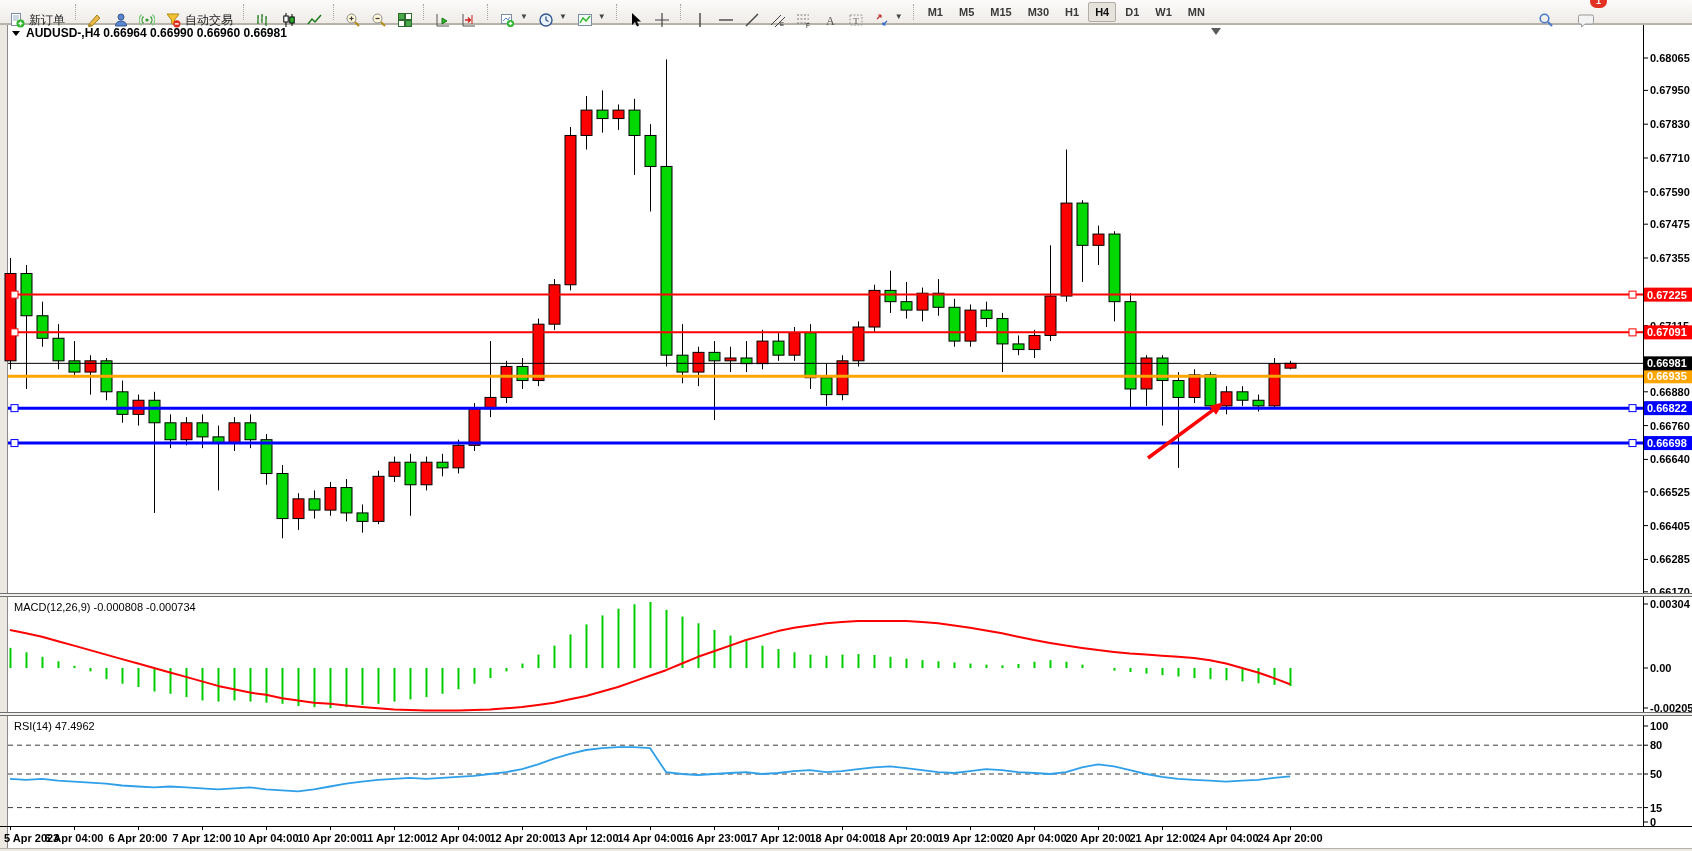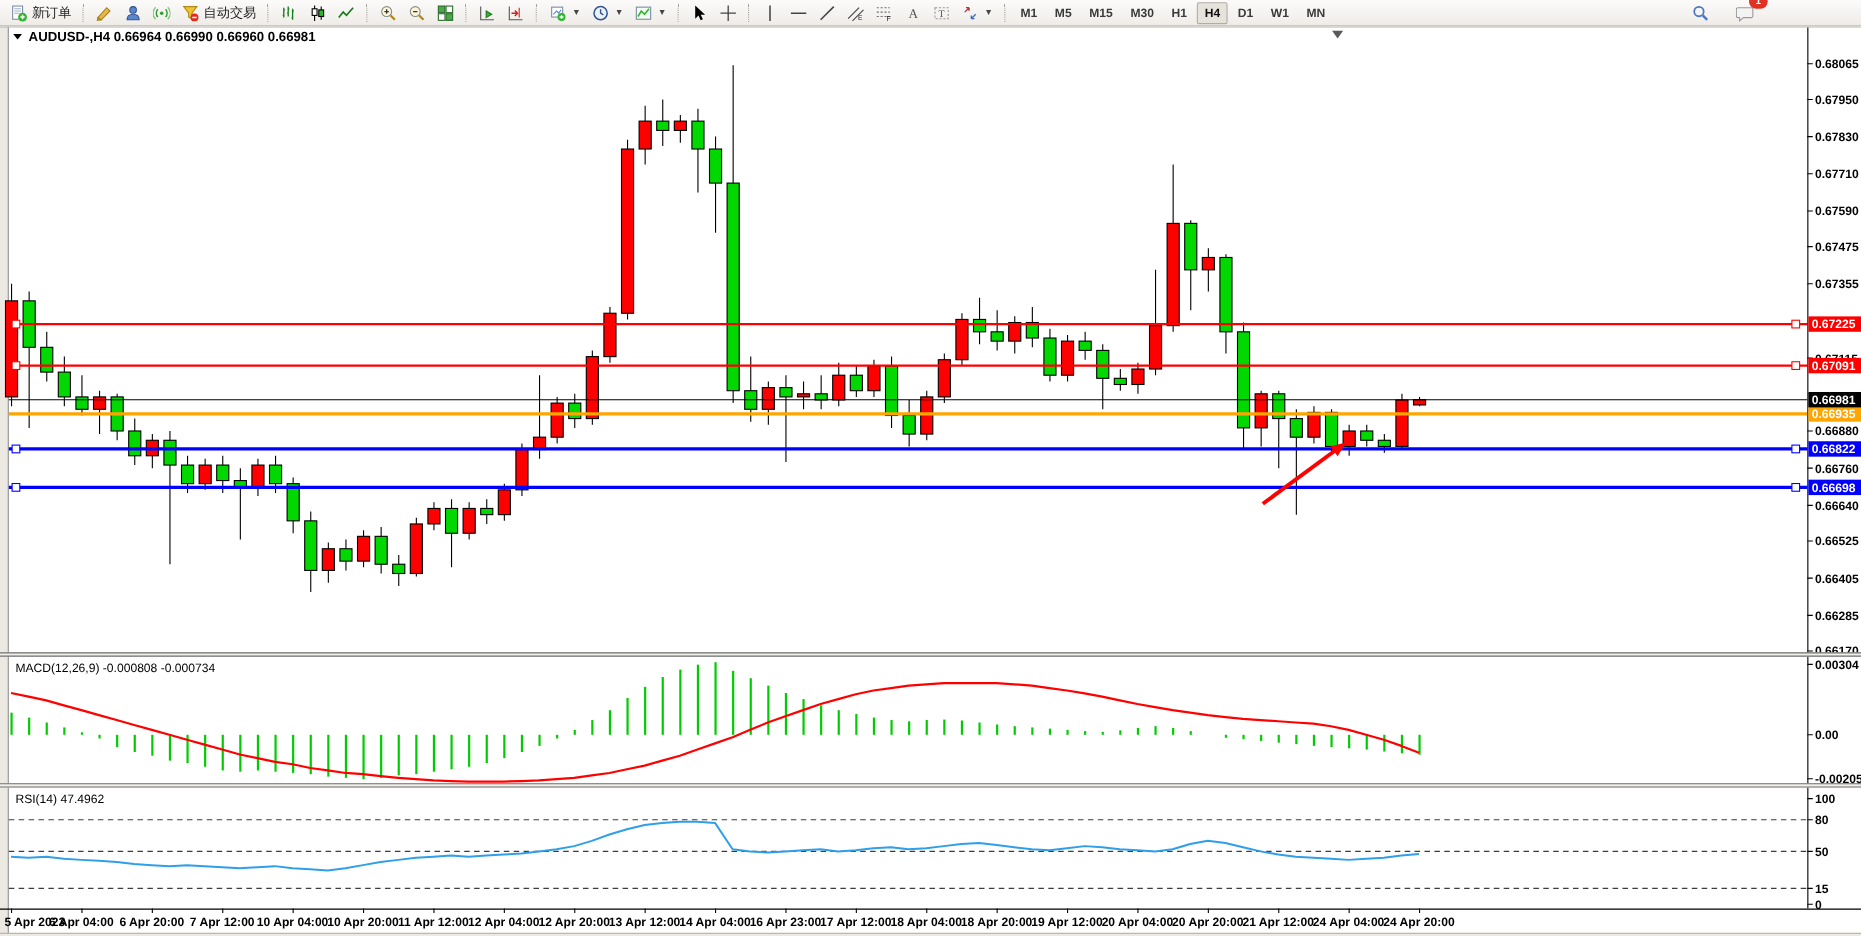--- a/index.html
+++ b/index.html
@@ -1,20 +1,20 @@
 <!DOCTYPE html>
 <html><head>
 <meta charset="utf-8">
 <style>
   html,body{margin:0;padding:0;width:1692px;height:851px;overflow:hidden;background:#fff;
     font-family:"Liberation Sans",sans-serif;}
   .toolbar{position:absolute;top:0;left:0;width:1692px;height:24px;box-sizing:border-box;
     background:linear-gradient(#fcfbfa,#efece8);border-bottom:1px solid #b7b3ab;
     display:flex;align-items:center;padding:0 4px;z-index:5;}
-  .tb{display:flex;align-items:center;gap:4px;height:22px;padding:12px 4px;border:1px solid transparent;
+  .tb{display:flex;gap:4px;height:22px;padding:12px 4px;border:1px solid transparent;
     background:transparent;font:12px "Liberation Sans",sans-serif;color:#222;cursor:default;flex:0 0 auto;}
   .tb svg{display:block}
   .sep{width:1px;height:16px;border-left:1px dotted #a8a49c;margin:0 5px;flex:0 0 auto;}
   .tf{font:bold 11px "Liberation Sans",sans-serif;color:#3a3a3a;padding:3px 6px;margin:0 1px;
     background:transparent;border:1px solid transparent;flex:0 0 auto;}
   .tf.active{background:#e6e3dd;border:1px solid #b1ada5;border-radius:2px;color:#111;}
   .caret{font-size:8px;color:#444;margin-left:1px;}
   .right-tools{margin-left:auto;display:flex;align-items:center;}
   .chat-wrap{position:relative;margin-right:88px;margin-left:14px;}
   .badge{position:absolute;top:-4px;right:-7px;min-width:13px;height:13px;border-radius:8px;

